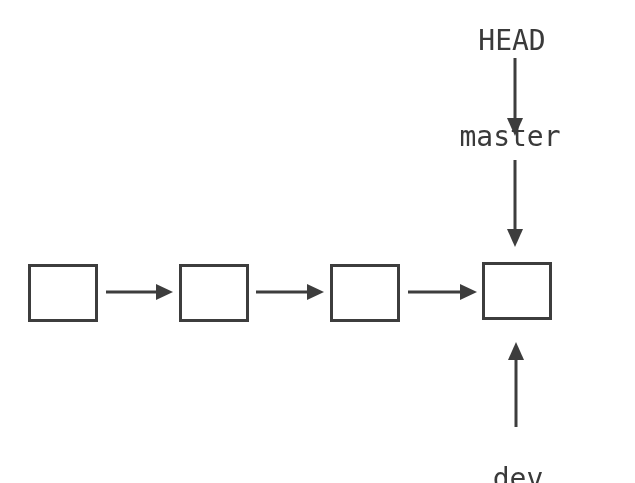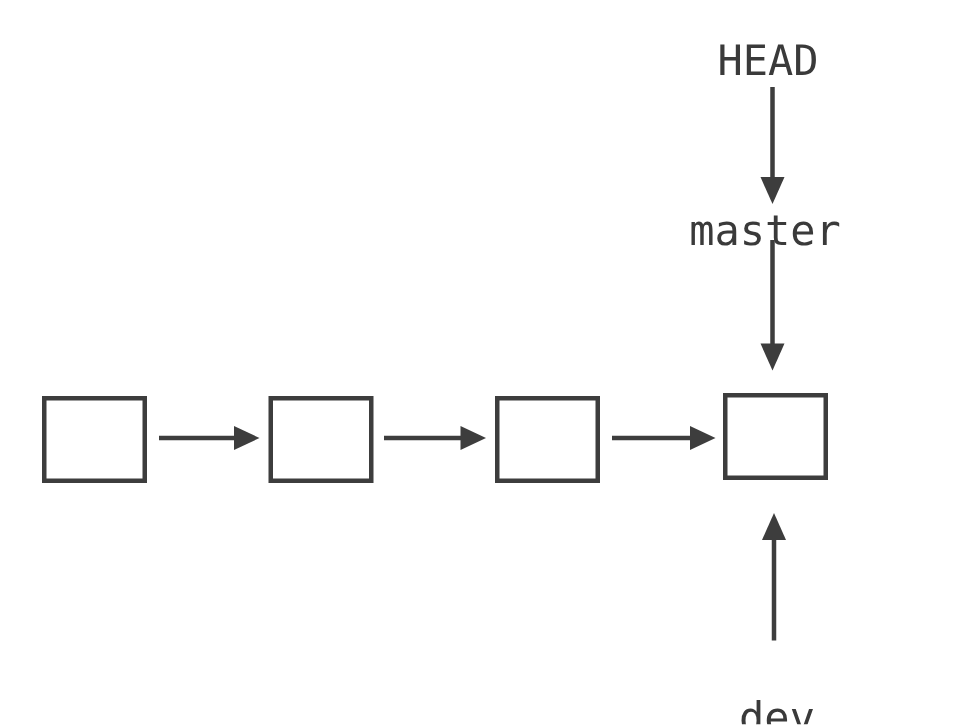--- a/index.html
+++ b/index.html
@@ -37,21 +37,21 @@
   .ref-label {
     position: absolute;
     transform: translateX(-50%);
     font-size: 28px;
     line-height: 30px;
     color: #3a3a3a;
     white-space: nowrap;
     letter-spacing: 0px;
   }
   .label-head   { left: 512px; top: 26px; }
-  .label-master { left: 510px; top: 139px; }
+  .label-master { left: 510px; top: 122px; }
   .label-dev    { left: 518px; top: 420px; margin-top: 44px; }
 </style>
 </head>
 <body>
 
 <div class="canvas">
 
   <svg class="arrow-layer" viewBox="0 0 635 483" xmlns="http://www.w3.org/2000/svg">
 
     <g>

